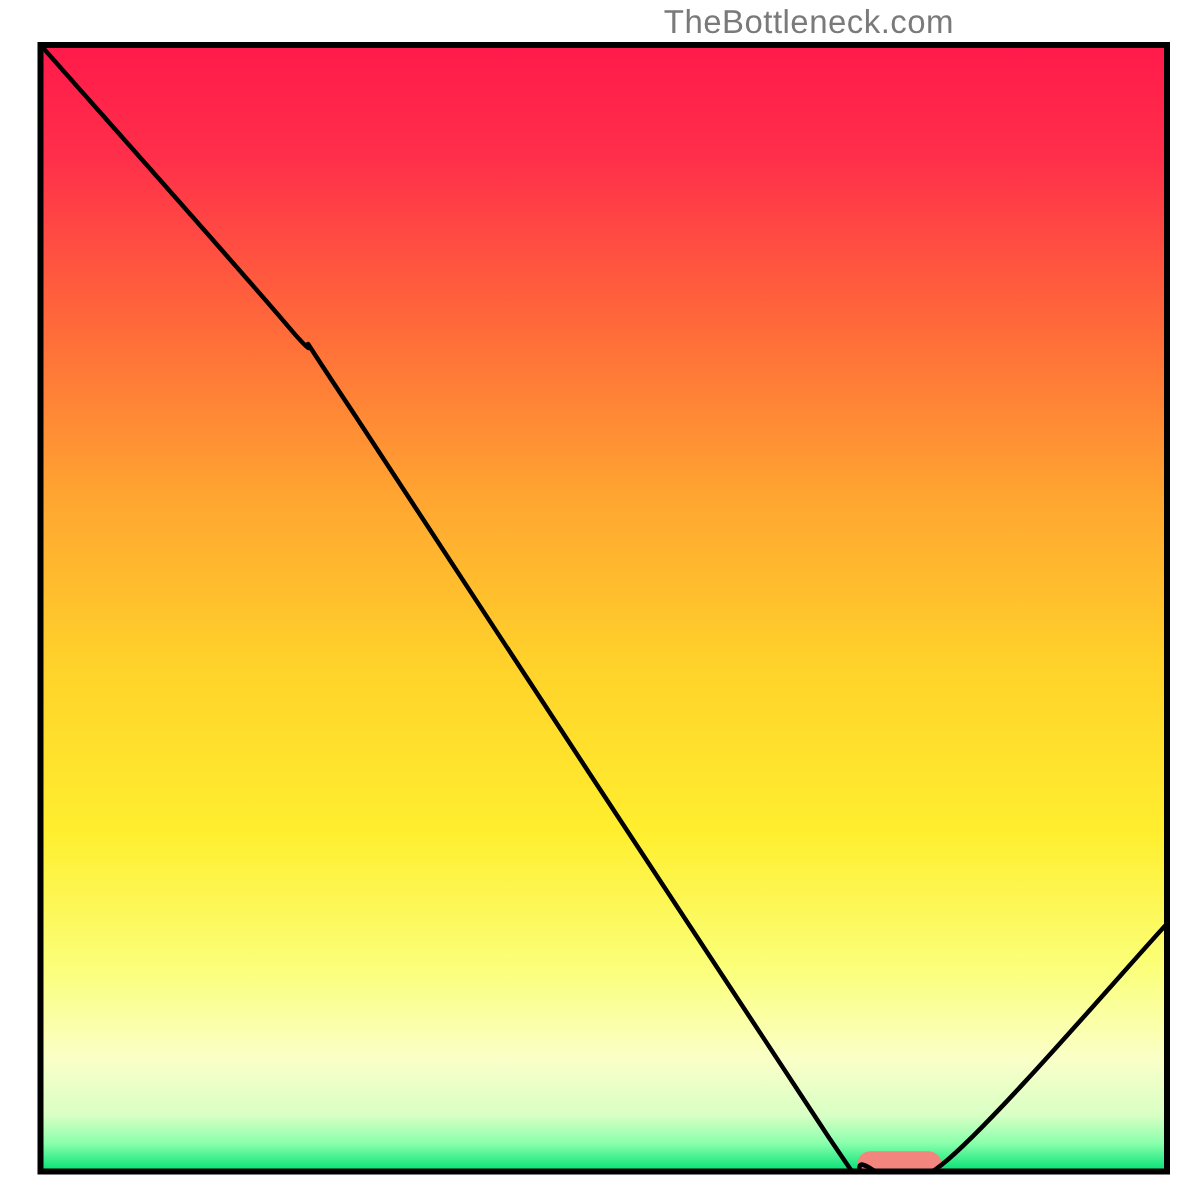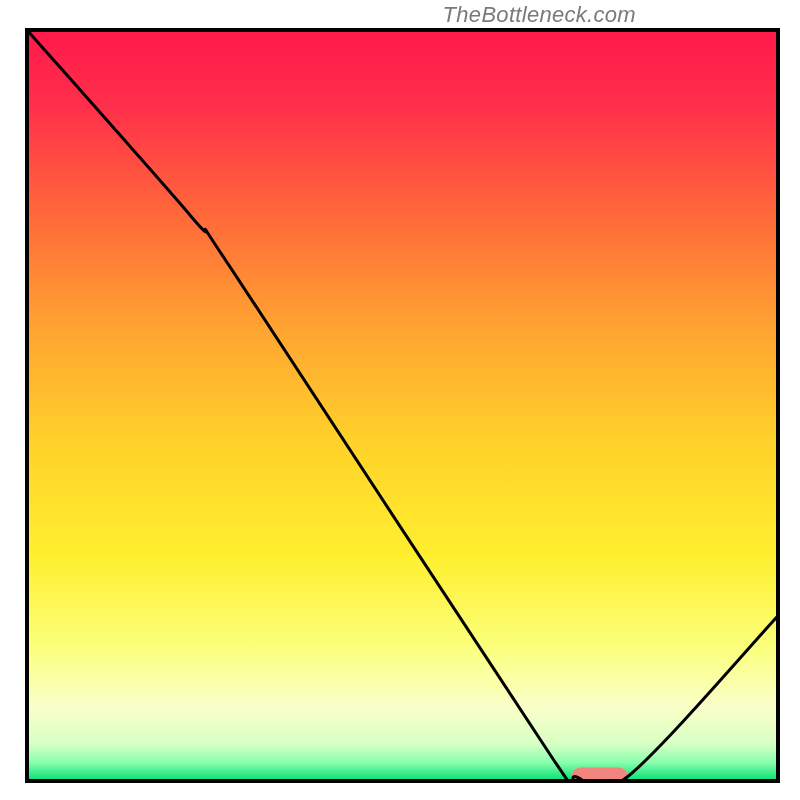--- a/index.html
+++ b/index.html
@@ -10,21 +10,20 @@
     position: relative;
     font-family: Arial, Helvetica, sans-serif;
     background: #fff;
   }
   .chart-container {
     position: absolute;
     top: 0;
     left: 0;
     width: 648px;
     height: 800px;
-    font-style: italic;
   }
   .watermark {
     position: absolute;
     top: 2px;
     right: 12px;
     font-size: 22px;
     font-weight: 500;
     color: #7a7a7a;
     letter-spacing: 0.3px;
   }

